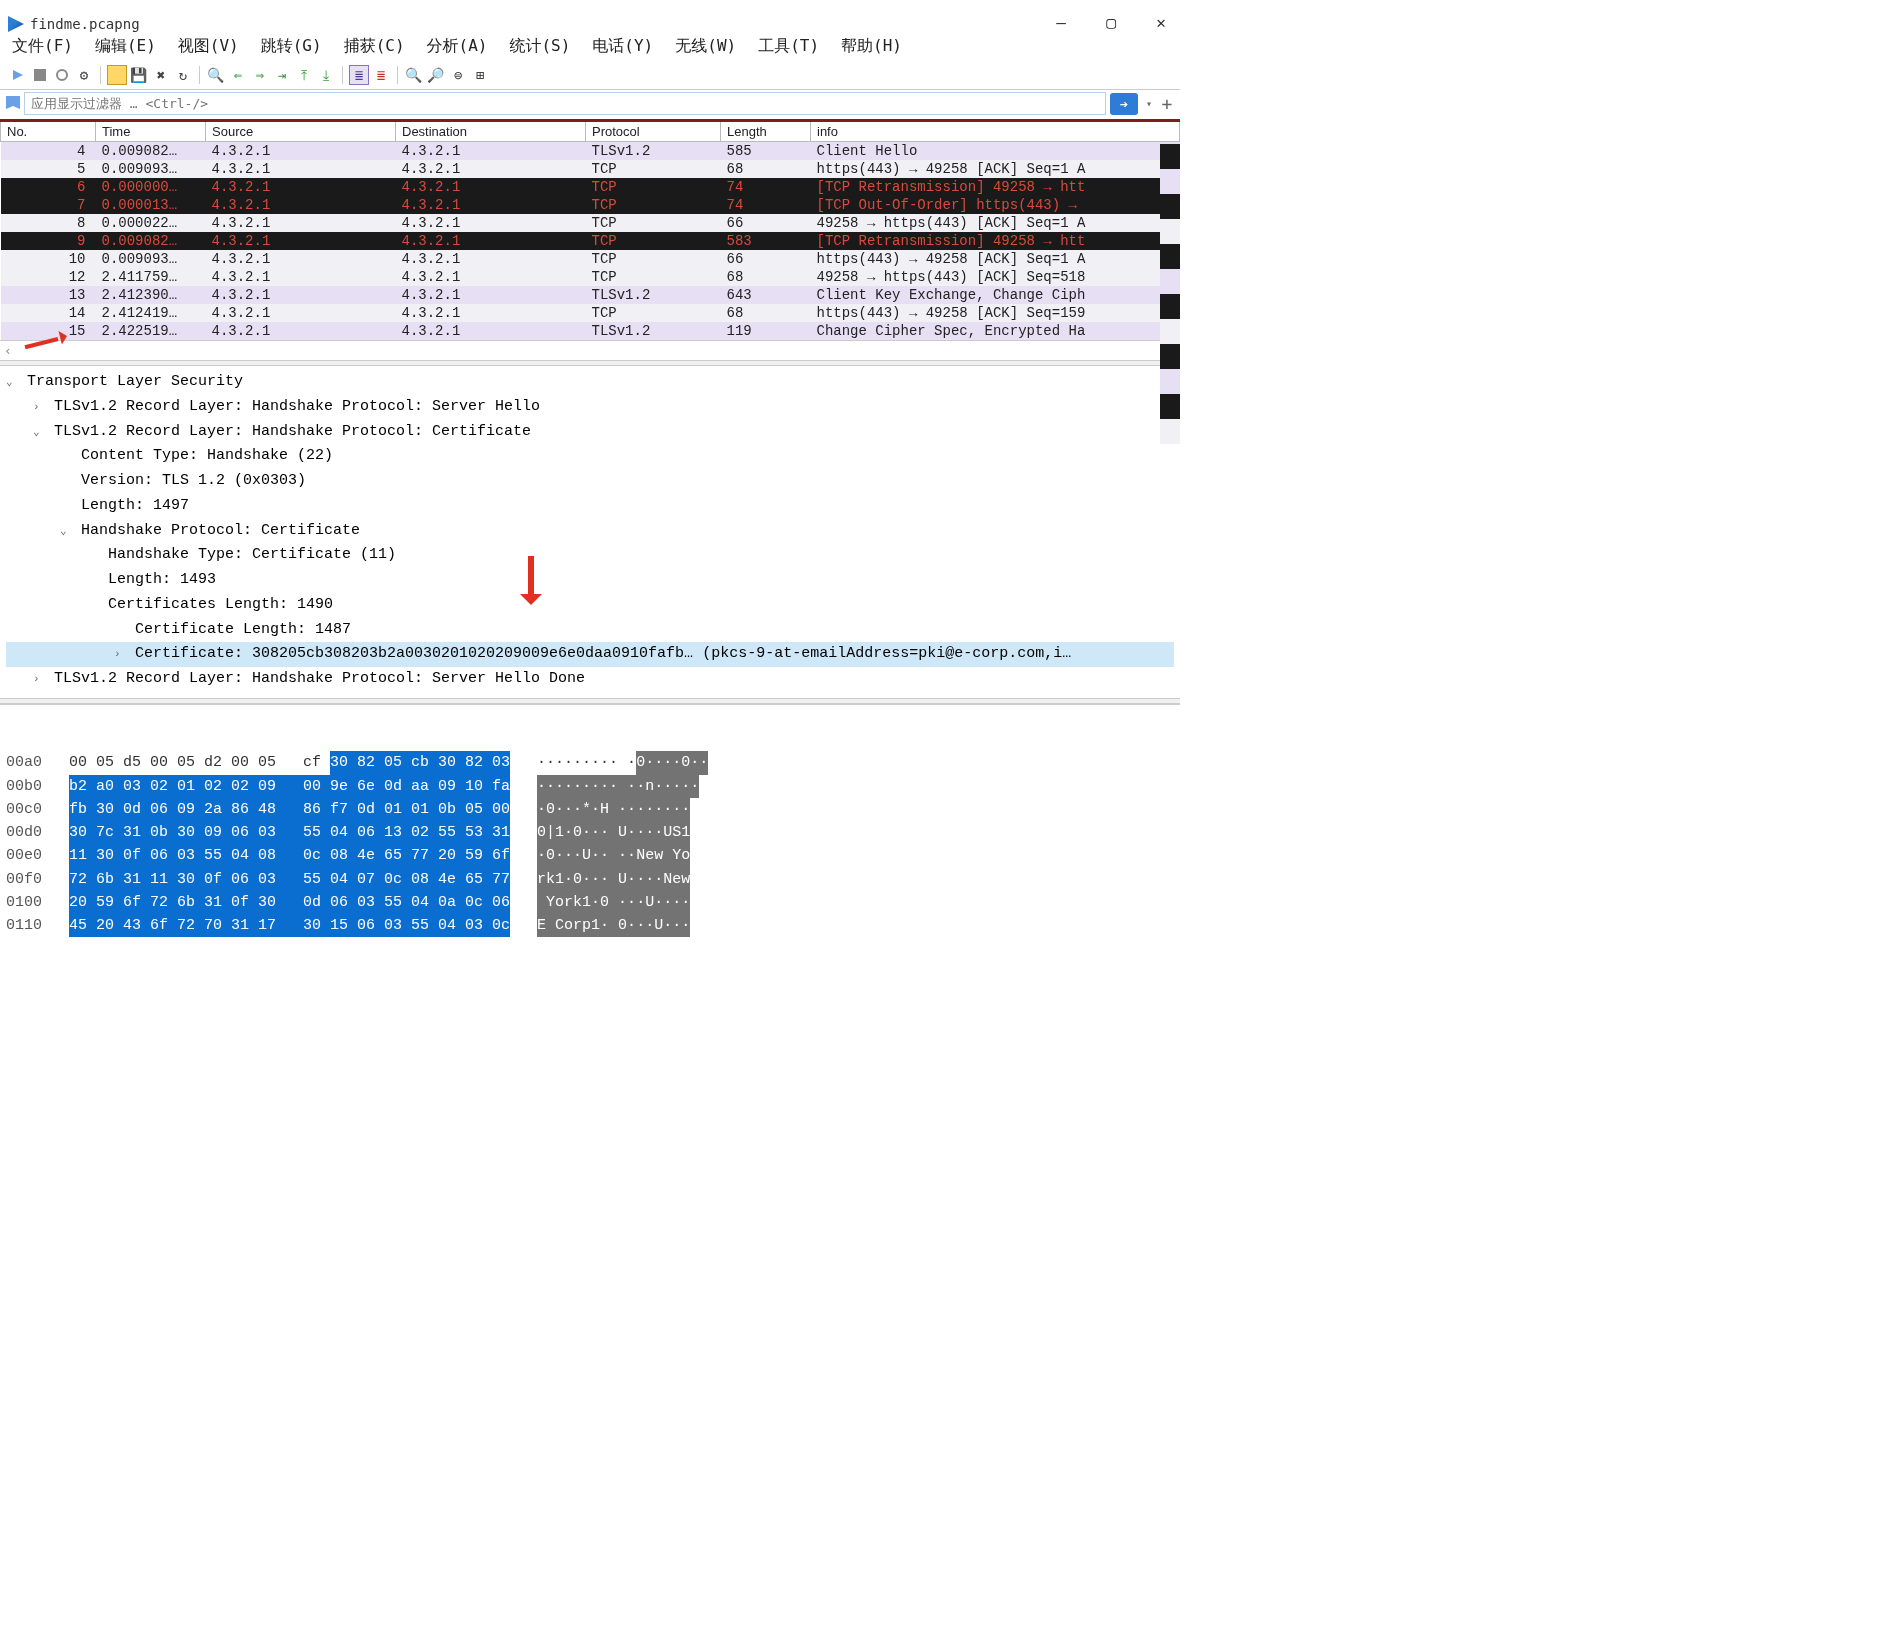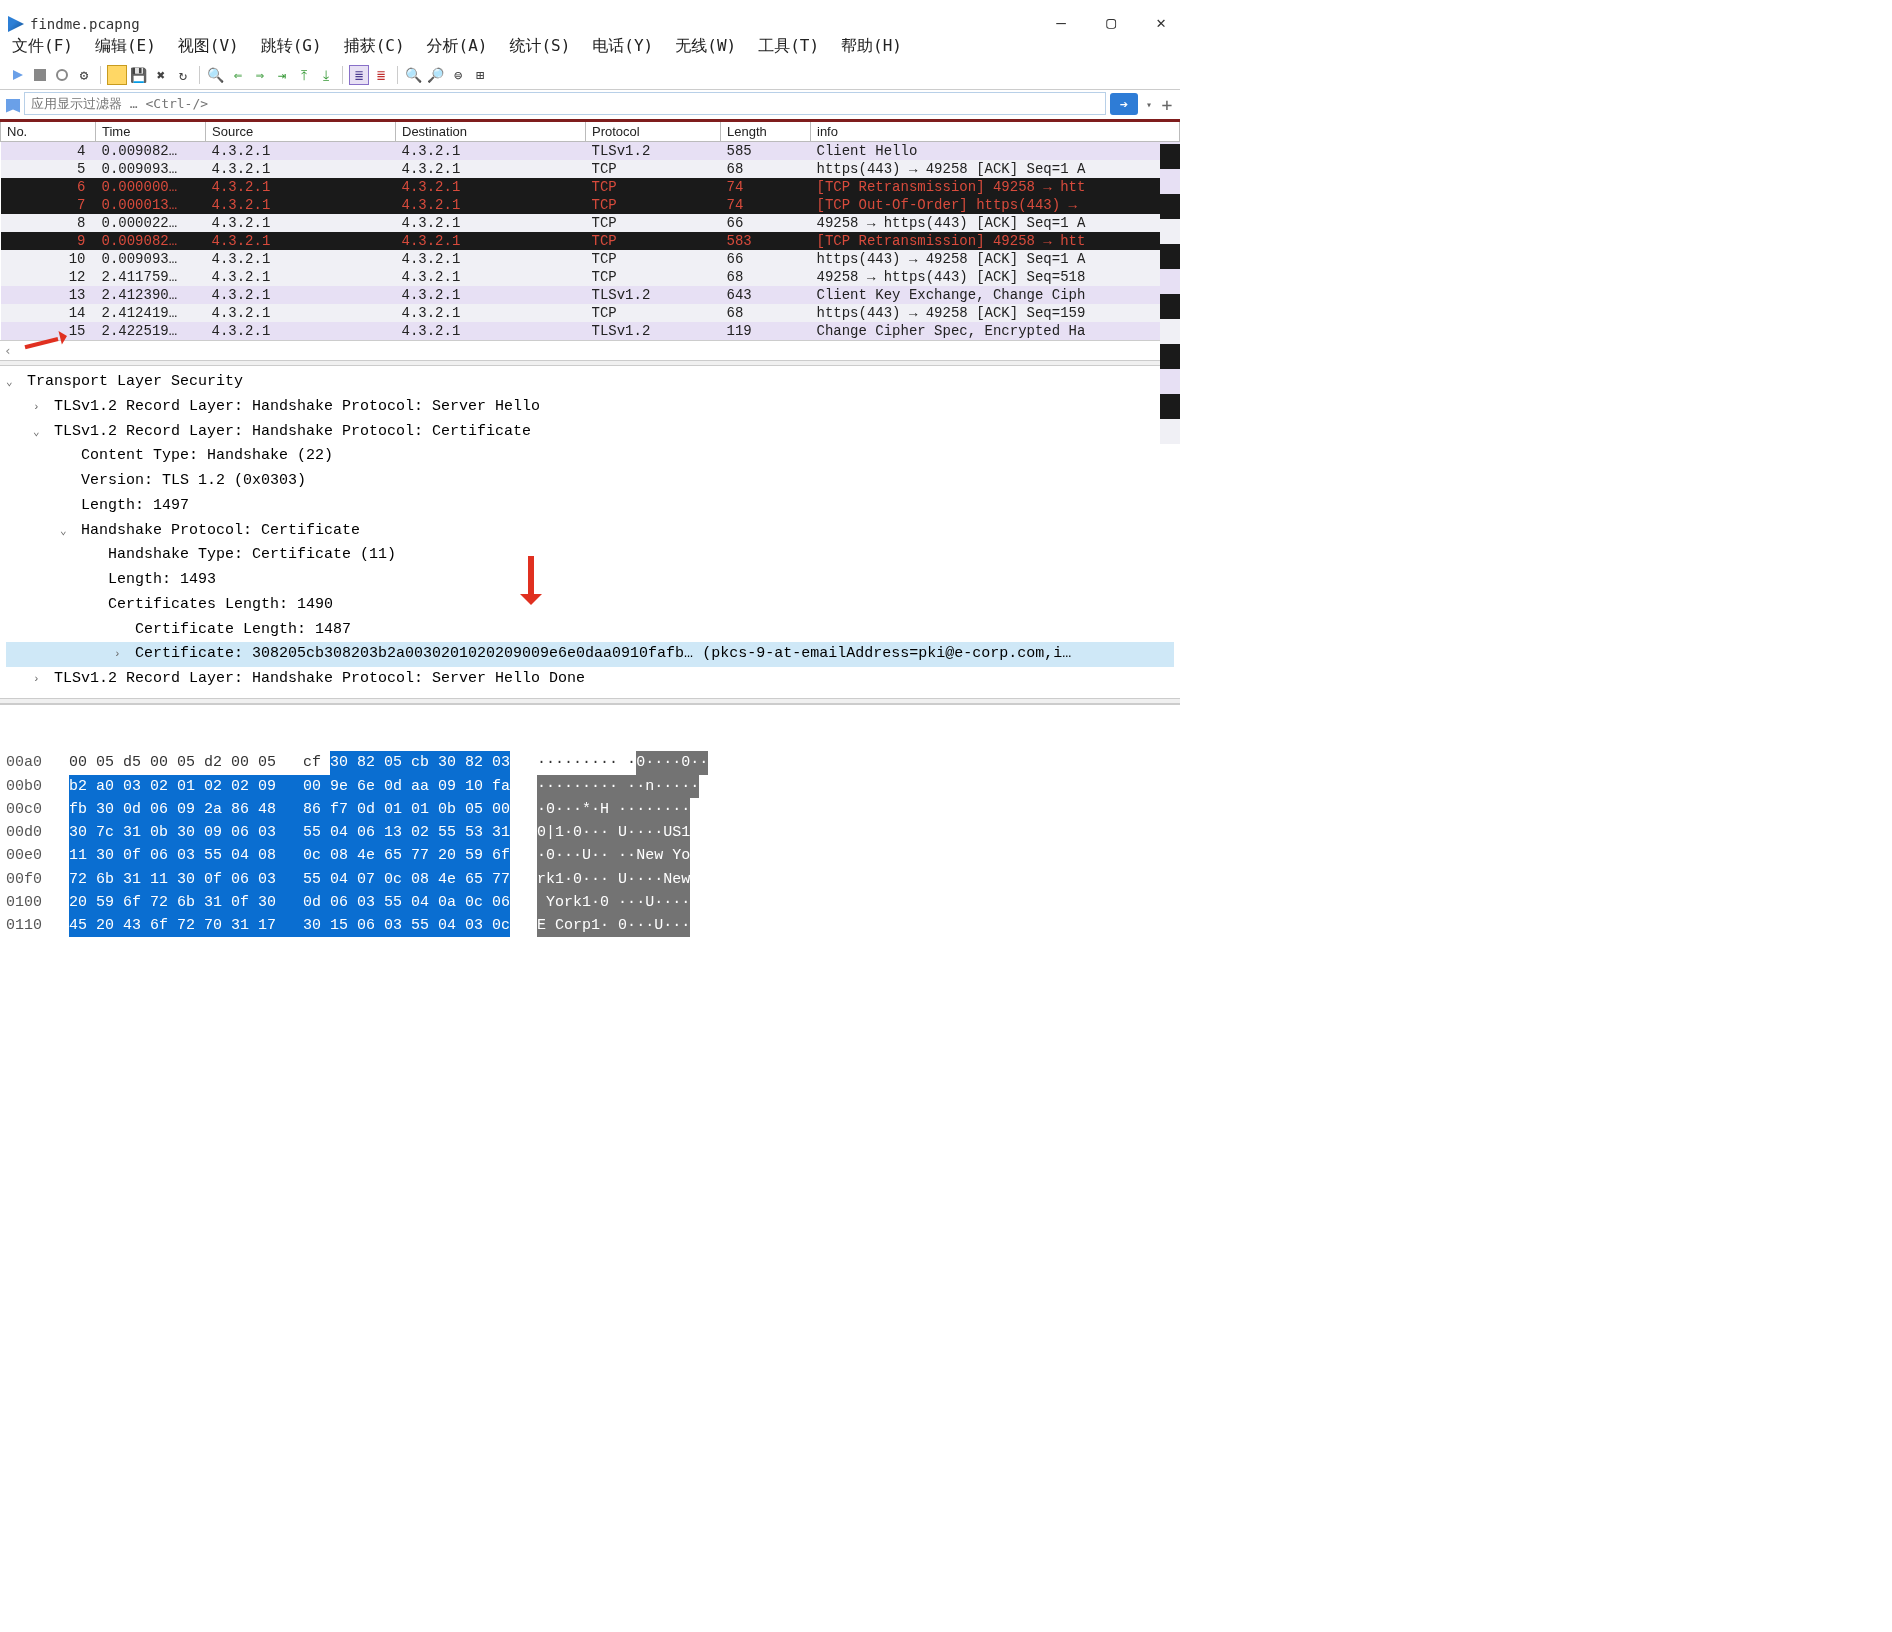--- a/index.html
+++ b/index.html
@@ -7,21 +7,21 @@
   .titlebar { display: flex; align-items: flex-end; height: 32px; padding: 0 8px; }
   .titlebar .fin { width: 16px; height: 16px; background: linear-gradient(135deg,#2c7fd6 40%,#114e8f 100%); clip-path: polygon(0 0,100% 50%,0 100%); margin-right: 6px; }
   .titlebar .title { flex: 1; font-size: 14px; color: #333; }
   .winbtns { display: flex; gap: 28px; font-size: 16px; color: #333; }
   .winbtns span { width: 22px; text-align: center; }
   .menubar { display: flex; gap: 22px; padding: 4px 12px 6px; font-size: 16px; color: #222; }
   .toolbar { display: flex; align-items: center; gap: 2px; padding: 2px 8px 4px; border-bottom: 1px solid #ccc; flex-wrap: wrap; }
   .tbtn { width: 20px; height: 20px; border: 1px solid transparent; display: flex; align-items: center; justify-content: center; font-size: 14px; color: #444; }
   .tbtn.folder { background: #ffd765; border: 1px solid #c79b1f; }
   .sep { width: 1px; height: 18px; background: #ccc; margin: 0 4px; }
-  .filterbar { display: flex; align-items: flex-end; padding: 2px 6px 4px; gap: 4px; }
+  .filterbar { display: flex; align-items: center; padding: 2px 6px 4px; gap: 4px; }
   .filterbar .bm { width: 14px; height: 16px; background: #6aa0e8; clip-path: polygon(0 0,100% 0,100% 85%,50% 65%,0 85%); }
   .filterbar input { flex: 1; border: 1px solid #b8d0e8; background: #fff; padding: 3px 6px; font-size: 13px; font-family: inherit; color: #888; outline: none; }
   .filterbar .go { width: 28px; height: 22px; background: #2e7cd6; border-radius: 3px; display: flex; align-items: center; justify-content: center; color: #fff; font-size: 14px; }
   .filterbar .dd { width: 14px; height: 22px; display: flex; align-items: center; justify-content: center; color: #666; font-size: 10px; }
   .plus { width: 14px; color: #666; font-size: 18px; text-align: center; }
   .listpane { border-top: 3px solid #7f1d1d; }
   table.pkt { border-collapse: collapse; width: 100%; table-layout: fixed; font-family: "Consolas","Courier New",monospace; font-size: 14px; }
   table.pkt th { text-align: left; font-weight: normal; border: 1px solid #bbb; border-top: none; background: #fff; padding: 2px 6px; font-family: "Microsoft YaHei",sans-serif; font-size: 13px; color: #222; }
   table.pkt td { padding: 1px 6px; white-space: nowrap; overflow: hidden; text-overflow: ellipsis; }
   .col-no { width: 95px; text-align: right; padding-right: 10px !important; }

